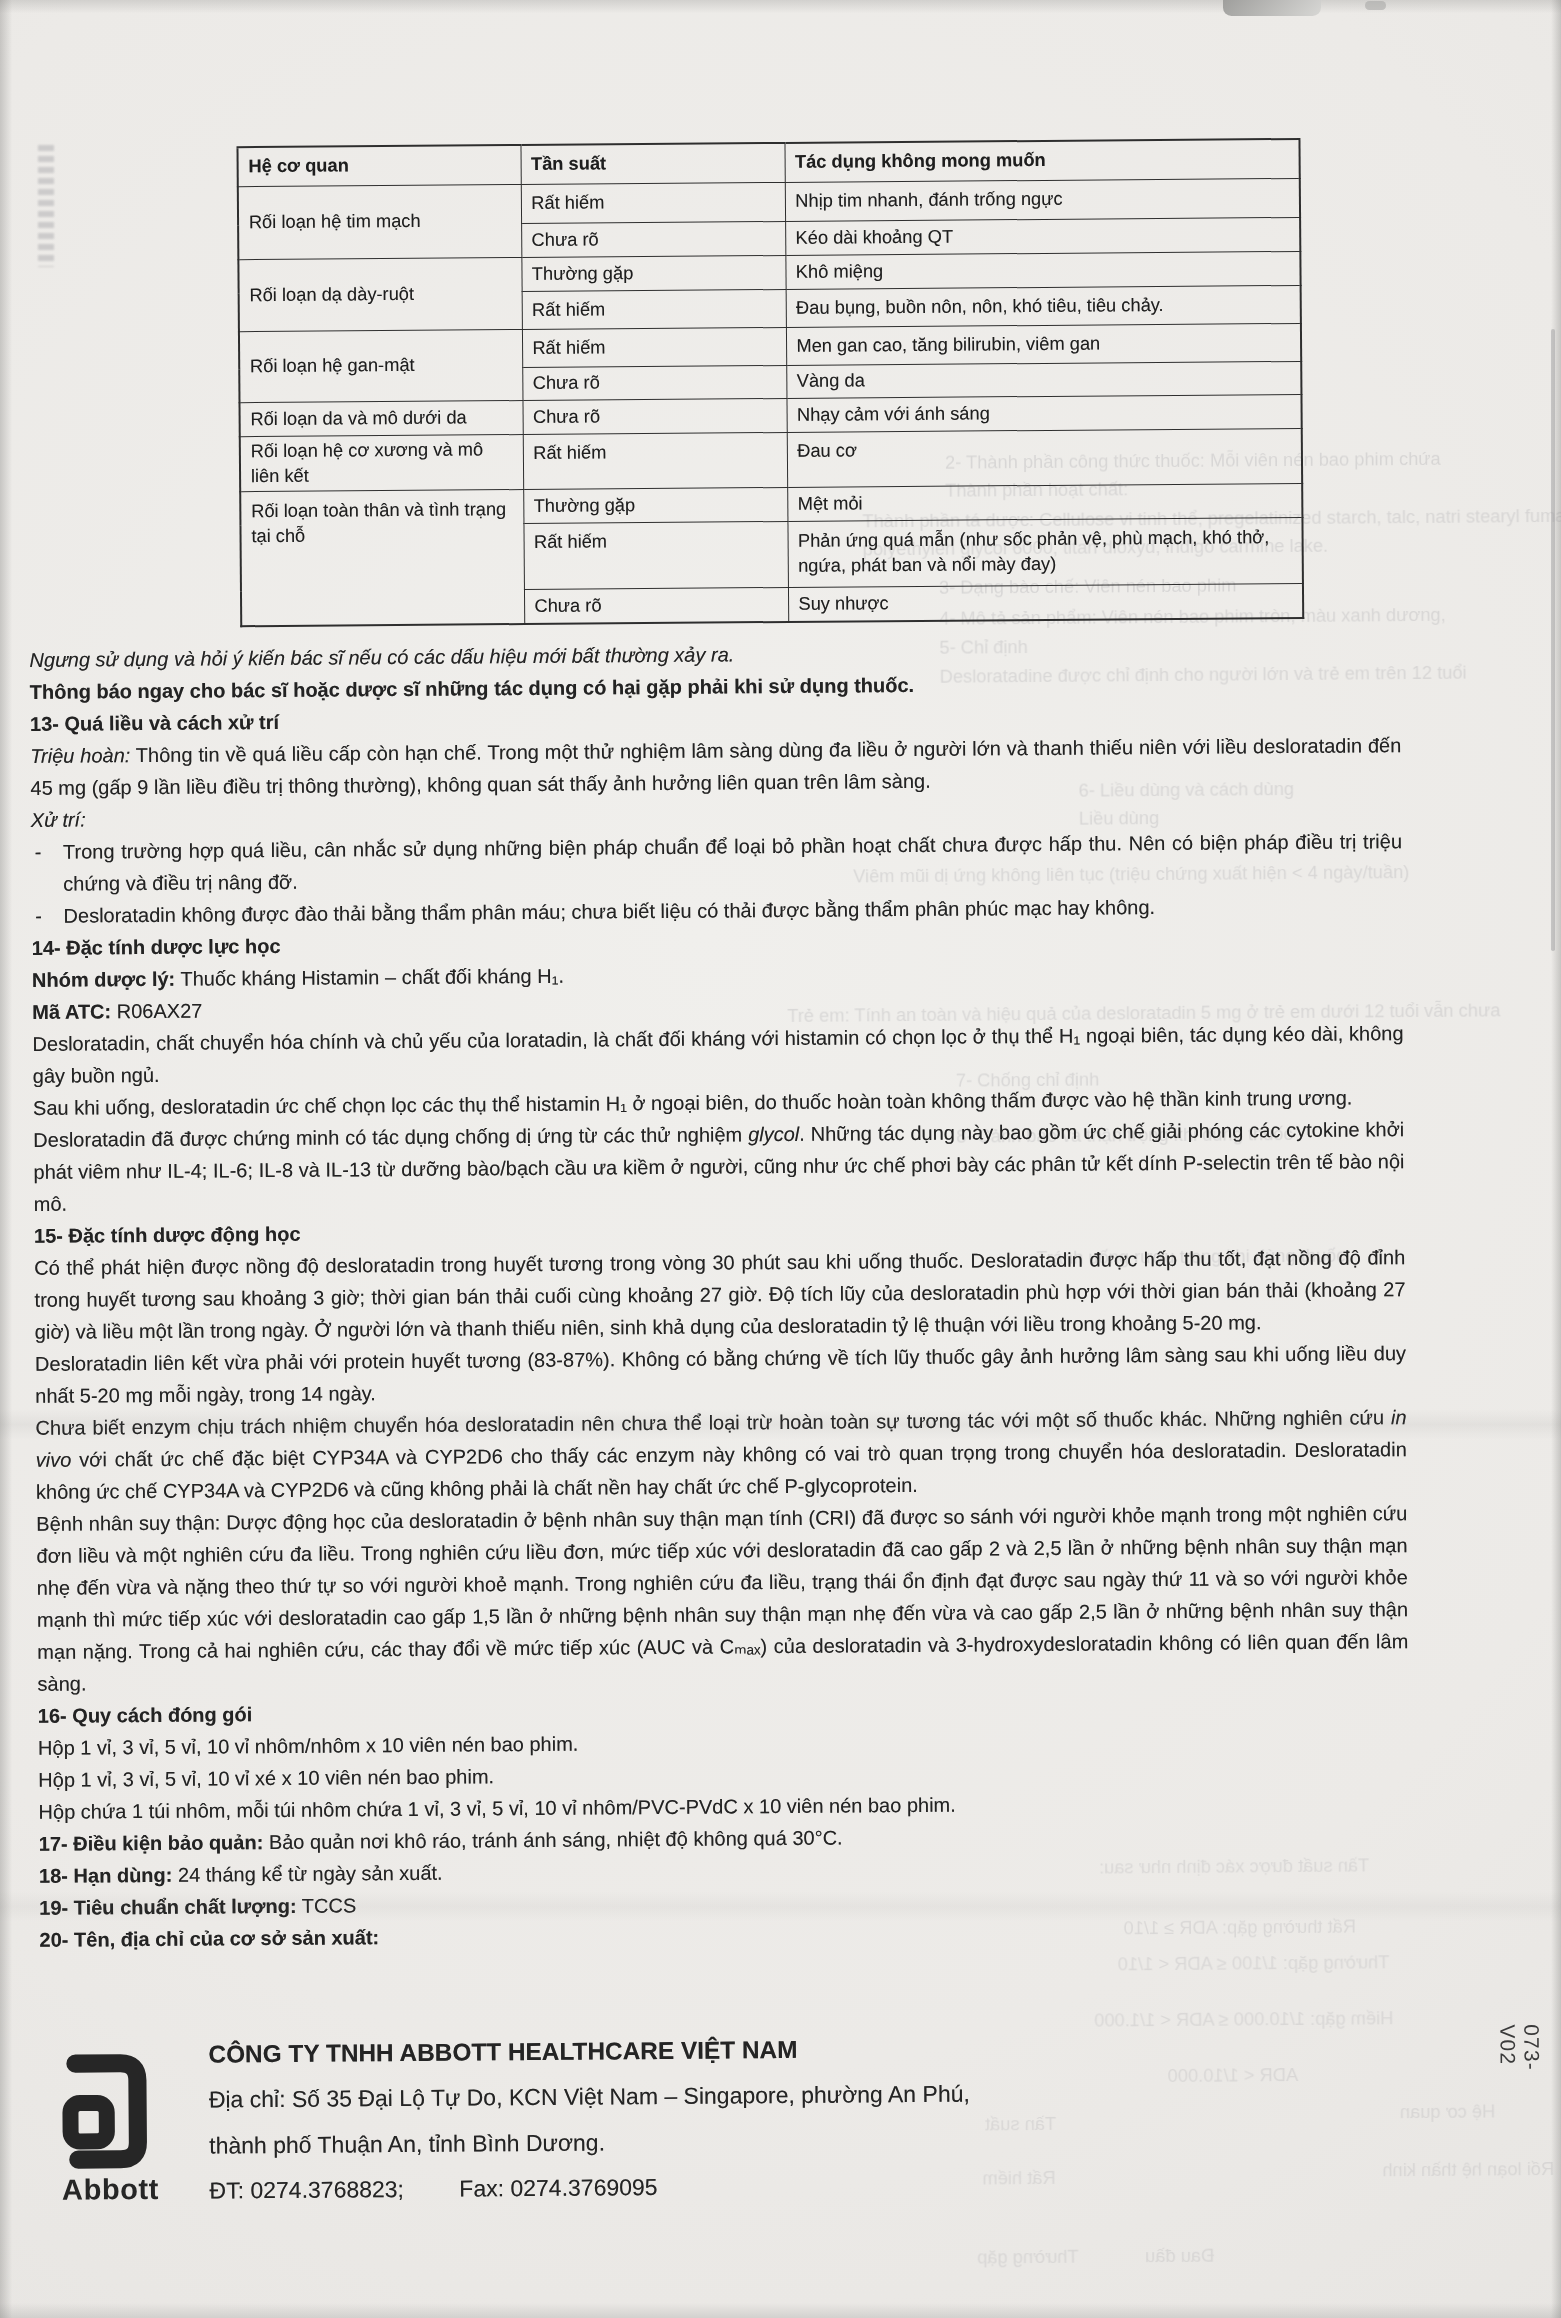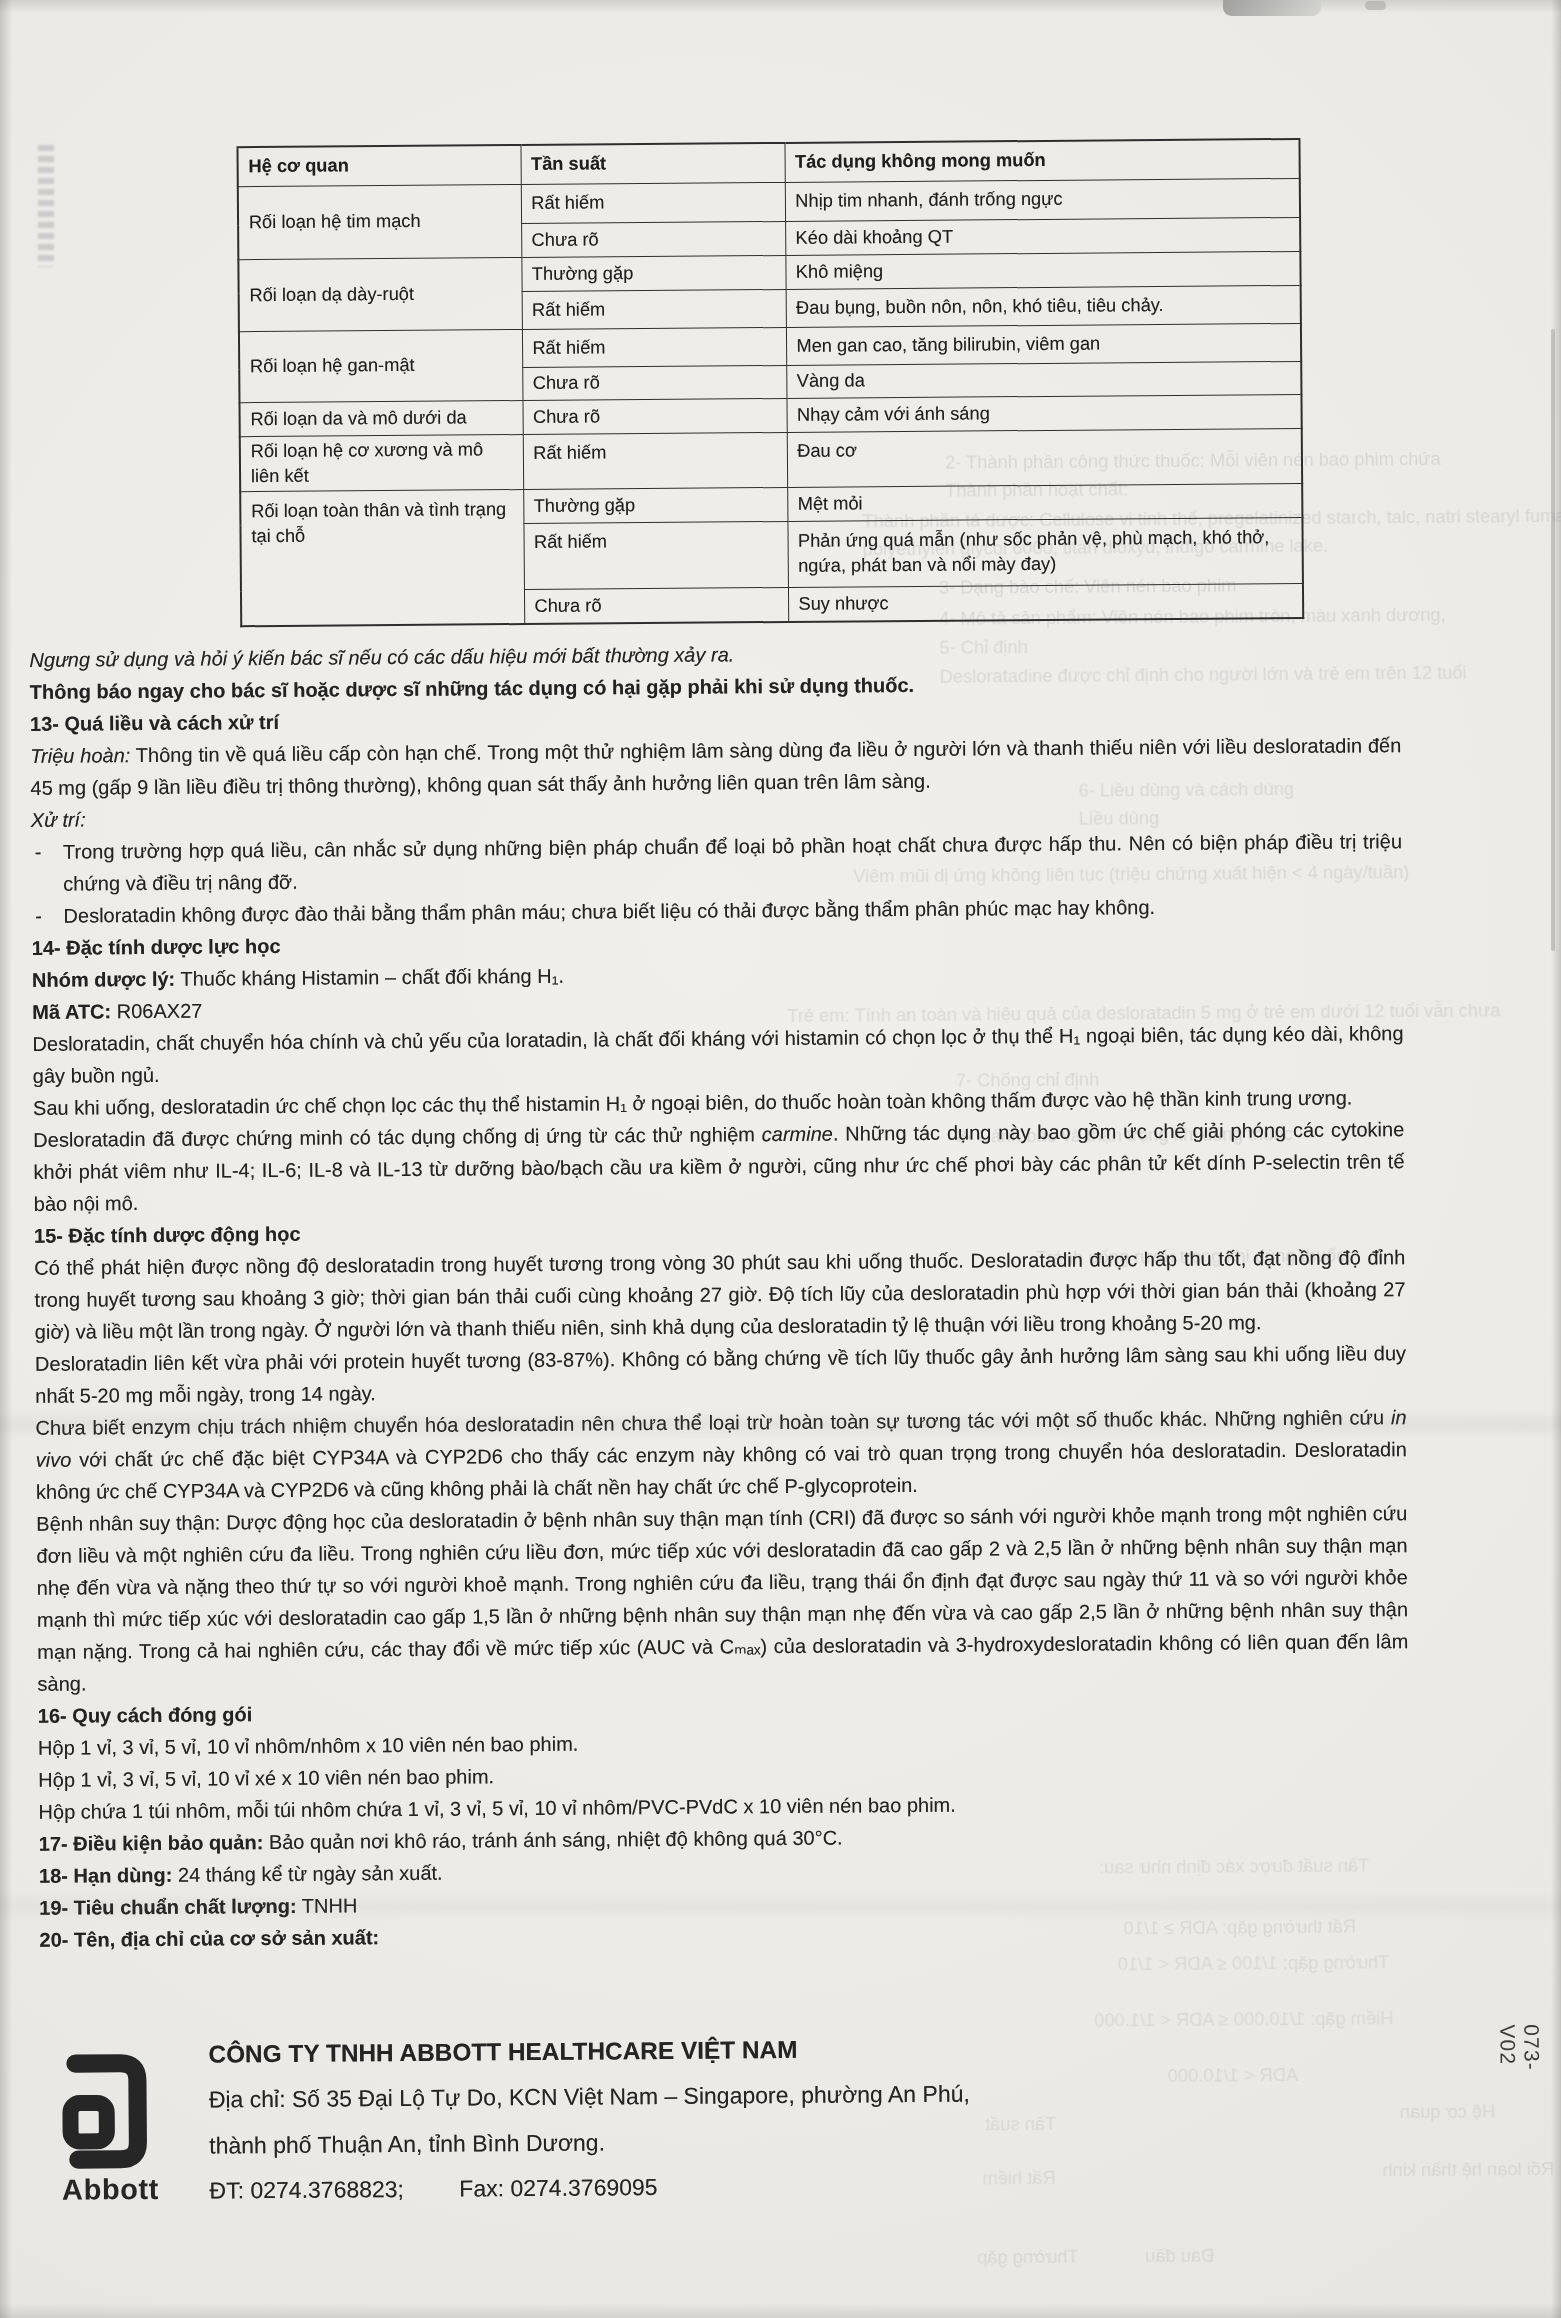--- a/index.html
+++ b/index.html
@@ -190,41 +190,41 @@
       <div class="ln b">14- Đặc tính dược lực học</div>
       <div class="ln">
         <span class="b">Nhóm dược lý:</span><span> Thuốc kháng Histamin – chất đối kháng H₁.</span>
       </div>
       <div class="ln">
         <span class="b">Mã ATC:</span><span> R06AX27</span>
       </div>
       <div class="ln just">Desloratadin, chất chuyển hóa chính và chủ yếu của loratadin, là chất đối kháng với histamin có chọn lọc ở thụ thể H₁ ngoại biên, tác dụng kéo dài, không gây buồn ngủ.</div>
       <div class="ln just">Sau khi uống, desloratadin ức chế chọn lọc các thụ thể histamin H₁ ở ngoại biên, do thuốc hoàn toàn không thấm được vào hệ thần kinh trung ương.</div>
       <div class="ln just">
-        <span>Desloratadin đã được chứng minh có tác dụng chống dị ứng từ các thử nghiệm </span><span class="it">carmine</span><span>. Những tác dụng này bao gồm ức chế giải phóng các cytokine khởi phát viêm như IL-4; IL-6; IL-8 và IL-13 từ dưỡng bào/bạch cầu ưa kiềm ở người, cũng như ức chế phơi bày các phân tử kết dính P-selectin trên tế bào nội mô.</span>
+        <span>Desloratadin đã được chứng minh có tác dụng chống dị ứng từ các thử nghiệm </span><span class="it">glycol</span><span>. Những tác dụng này bao gồm ức chế giải phóng các cytokine khởi phát viêm như IL-4; IL-6; IL-8 và IL-13 từ dưỡng bào/bạch cầu ưa kiềm ở người, cũng như ức chế phơi bày các phân tử kết dính P-selectin trên tế bào nội mô.</span>
       </div>
       <div class="ln b">15- Đặc tính dược động học</div>
       <div class="ln just">Có thể phát hiện được nồng độ desloratadin trong huyết tương trong vòng 30 phút sau khi uống thuốc. Desloratadin được hấp thu tốt, đạt nồng độ đỉnh trong huyết tương sau khoảng 3 giờ; thời gian bán thải cuối cùng khoảng 27 giờ. Độ tích lũy của desloratadin phù hợp với thời gian bán thải (khoảng 27 giờ) và liều một lần trong ngày. Ở người lớn và thanh thiếu niên, sinh khả dụng của desloratadin tỷ lệ thuận với liều trong khoảng 5-20 mg.</div>
       <div class="ln just">Desloratadin liên kết vừa phải với protein huyết tương (83-87%). Không có bằng chứng về tích lũy thuốc gây ảnh hưởng lâm sàng sau khi uống liều duy nhất 5-20 mg mỗi ngày, trong 14 ngày.</div>
       <div class="ln just">
         <span>Chưa biết enzym chịu trách nhiệm chuyển hóa desloratadin nên chưa thể loại trừ hoàn toàn sự tương tác với một số thuốc khác. Những nghiên cứu </span><span class="it">in vivo</span><span> với chất ức chế đặc biệt CYP34A và CYP2D6 cho thấy các enzym này không có vai trò quan trọng trong chuyển hóa desloratadin. Desloratadin không ức chế CYP34A và CYP2D6 và cũng không phải là chất nền hay chất ức chế P-glycoprotein.</span>
       </div>
       <div class="ln just">Bệnh nhân suy thận: Dược động học của desloratadin ở bệnh nhân suy thận mạn tính (CRI) đã được so sánh với người khỏe mạnh trong một nghiên cứu đơn liều và một nghiên cứu đa liều. Trong nghiên cứu liều đơn, mức tiếp xúc với desloratadin đã cao gấp 2 và 2,5 lần ở những bệnh nhân suy thận mạn nhẹ đến vừa và nặng theo thứ tự so với người khoẻ mạnh. Trong nghiên cứu đa liều, trạng thái ổn định đạt được sau ngày thứ 11 và so với người khỏe mạnh thì mức tiếp xúc với desloratadin cao gấp 1,5 lần ở những bệnh nhân suy thận mạn nhẹ đến vừa và cao gấp 2,5 lần ở những bệnh nhân suy thận mạn nặng. Trong cả hai nghiên cứu, các thay đổi về mức tiếp xúc (AUC và Cₘₐₓ) của desloratadin và 3-hydroxydesloratadin không có liên quan đến lâm sàng.</div>
       <div class="ln b">16- Quy cách đóng gói</div>
       <div class="ln">Hộp 1 vỉ, 3 vỉ, 5 vỉ, 10 vỉ nhôm/nhôm x 10 viên nén bao phim.</div>
       <div class="ln">Hộp 1 vỉ, 3 vỉ, 5 vỉ, 10 vỉ xé x 10 viên nén bao phim.</div>
       <div class="ln">Hộp chứa 1 túi nhôm, mỗi túi nhôm chứa 1 vỉ, 3 vỉ, 5 vỉ, 10 vỉ nhôm/PVC-PVdC x 10 viên nén bao phim.</div>
       <div class="ln">
         <span class="b">17- Điều kiện bảo quản:</span><span> Bảo quản nơi khô ráo, tránh ánh sáng, nhiệt độ không quá 30°C.</span>
       </div>
       <div class="ln">
         <span class="b">18- Hạn dùng:</span><span> 24 tháng kể từ ngày sản xuất.</span>
       </div>
       <div class="ln">
-        <span class="b">19- Tiêu chuẩn chất lượng:</span><span> TNHH</span>
+        <span class="b">19- Tiêu chuẩn chất lượng:</span><span> TCCS</span>
       </div>
       <div class="ln">
         <span class="b">20- Tên, địa chỉ của cơ sở sản xuất:</span>
       </div>
     </div>
 
     <div class="footer">
       <div class="logo-box">
         <svg width="128" height="128" viewBox="0 0 100 120">
           <path d="M18,16 H60 Q76,16 76,32 V90 Q76,106 60,106 H20" fill="none" stroke="#262626" stroke-width="17" stroke-linecap="round"></path>

